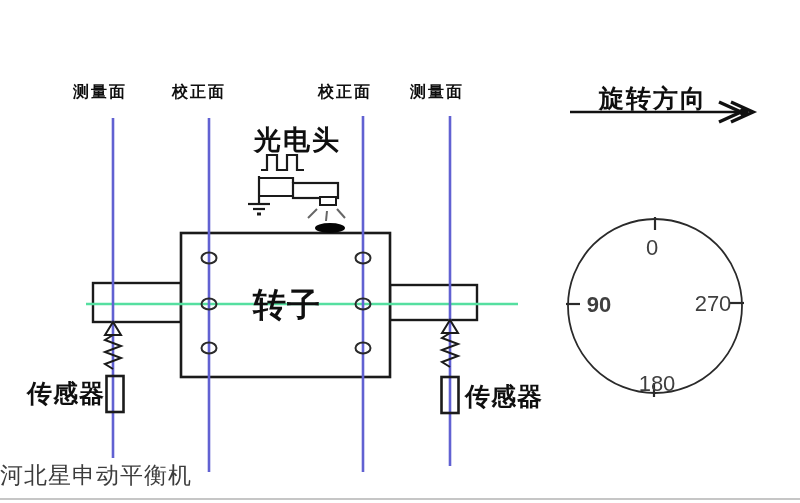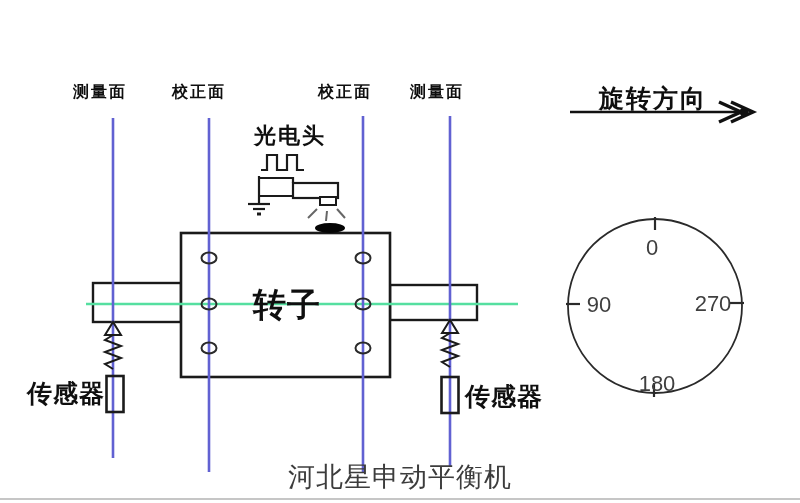--- a/index.html
+++ b/index.html
@@ -5,28 +5,28 @@
   html,body{margin:0;padding:0;background:#fff;}
   #stage{
     position:relative;width:800px;height:503px;background:#ffffff;overflow:hidden;
     font-family:"Liberation Sans","DejaVu Sans",sans-serif;
   }
   #diagram-svg{position:absolute;left:0;top:0;width:800px;height:503px;}
   .label{
     position:absolute;font-weight:bold;color:#0f0f0f;font-size:16px;
     letter-spacing:2px;white-space:nowrap;line-height:1;
   }
-  .label-small{font-size:22px;font-family:Liberation Mono, monospace;}
+  .label-small{font-size:27px;}
   .dialnum{
     position:absolute;color:#3f3f3f;font-size:22px;font-weight:500;
     transform:translate(-50%,-50%);white-space:nowrap;line-height:1;
   }
   .footer{
-    position:absolute;left:0;top:464px;width:100%;text-align:center;
-    font-size:27px;color:#3c3c3c;letter-spacing:1px;font-weight:400;line-height:1;
+    position:absolute;left:0;top:464px;width:100%;text-align:left;
+    font-size:23px;color:#3c3c3c;letter-spacing:1px;font-weight:400;line-height:1;
   }
 </style>
 </head>
 <body>
 
 <div id="stage">
 
   <svg id="diagram-svg" viewBox="0 0 800 503" xmlns="http://www.w3.org/2000/svg">
 
     <rect x="93" y="283" width="88" height="39" fill="#ffffff" stroke="#1a1a1a" stroke-width="2.4"></rect>
@@ -110,18 +110,18 @@
   <div class="label label-small" style="left:254px;top:127px;">光电头</div>
 
   <div class="label" style="left:253px;top:288px;font-size:33px;letter-spacing:1px;">转子</div>
 
   <div class="label" style="left:27px;top:381px;font-size:25px;letter-spacing:1px;">传感器</div>
   <div class="label" style="left:465px;top:384px;font-size:25px;letter-spacing:1px;">传感器</div>
 
   <div class="label" style="left:599px;top:66px;font-size:25px;margin-top:20px;">旋转方向</div>
 
   <div class="dialnum" style="left:652px;top:248px;">0</div>
-  <div class="dialnum" style="left:599px;top:305px;">90</div>
+  <div class="dialnum" style="left:599px;top:305px;font-weight:bold;">90</div>
   <div class="dialnum" style="left:713px;top:304px;text-align:center;">270</div>
   <div class="dialnum" style="left:657px;top:368px;margin-top:16px;">180</div>
 
   <div class="footer">河北星申动平衡机</div>
 </div>
 
 </body></html>

